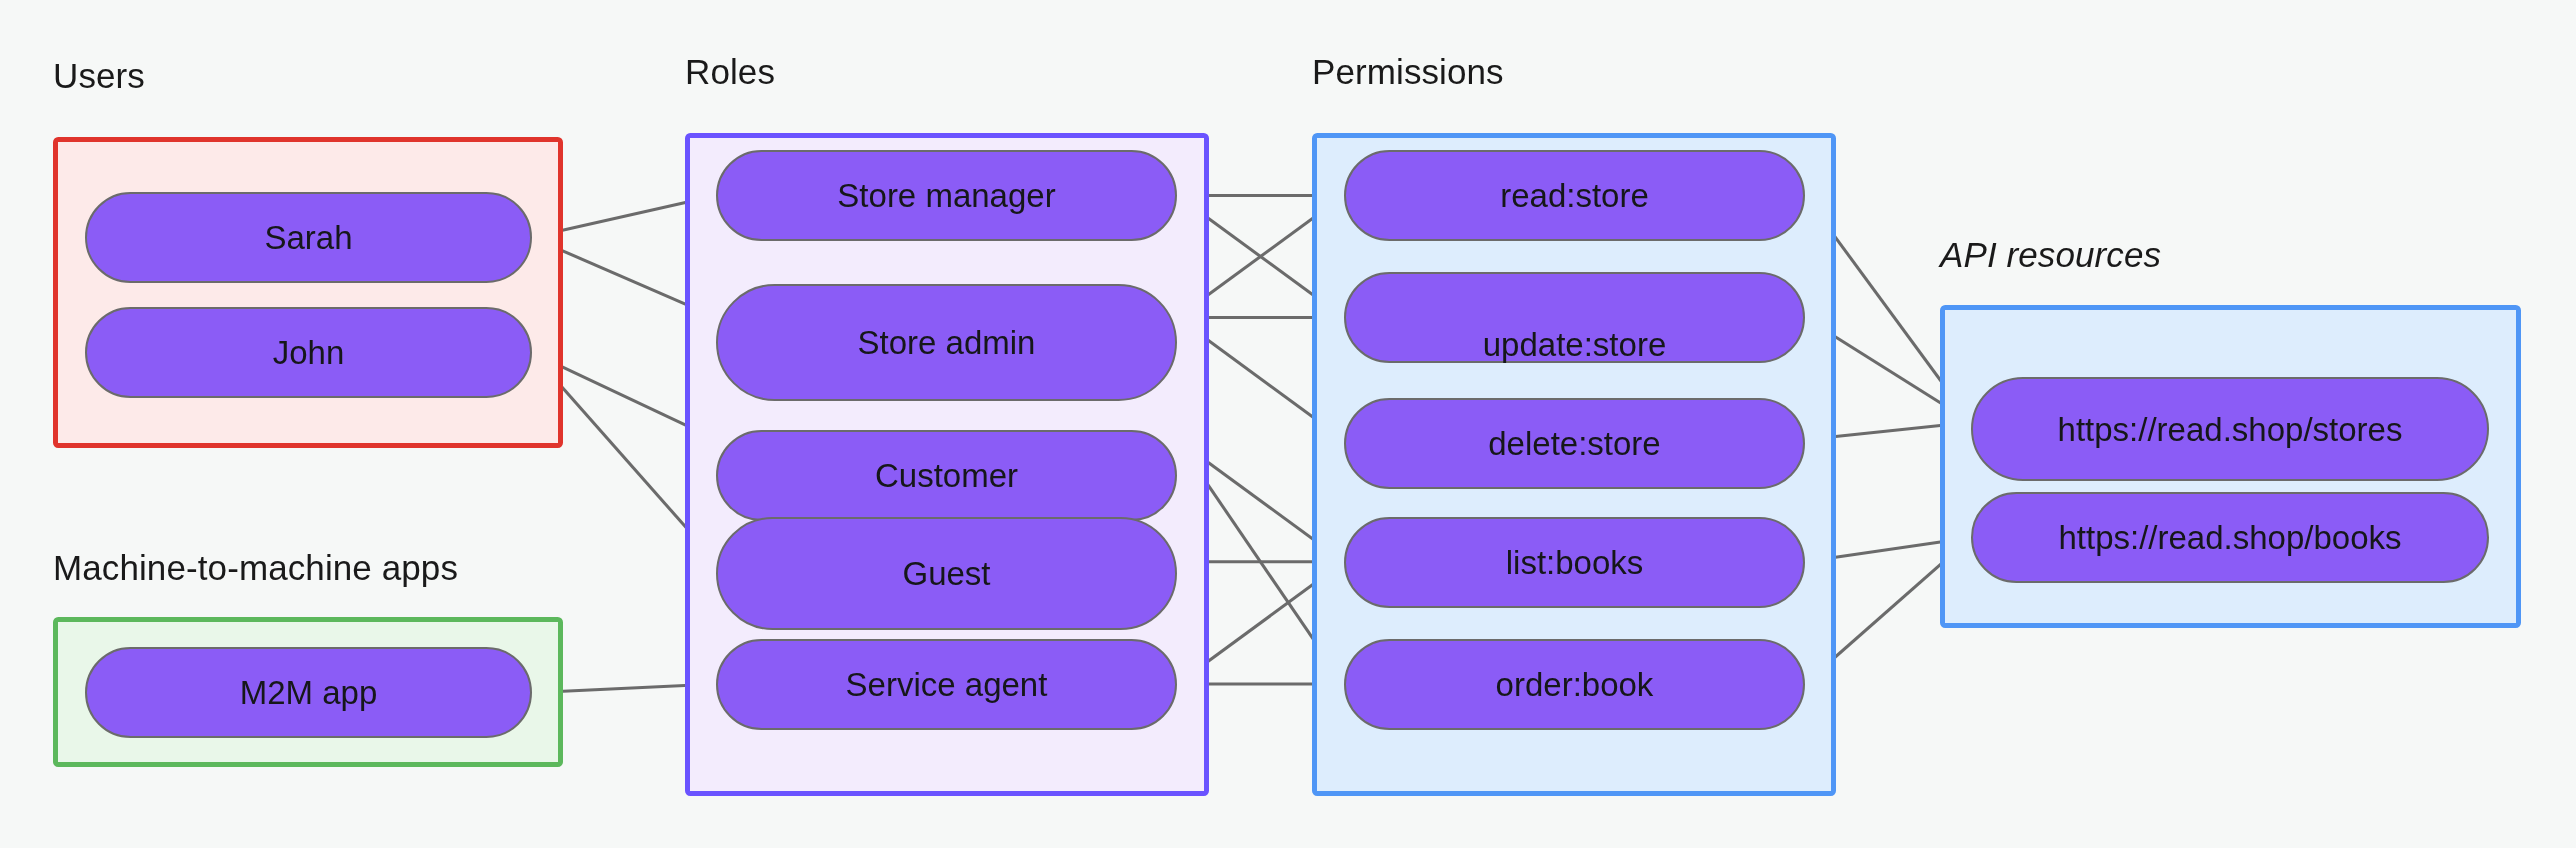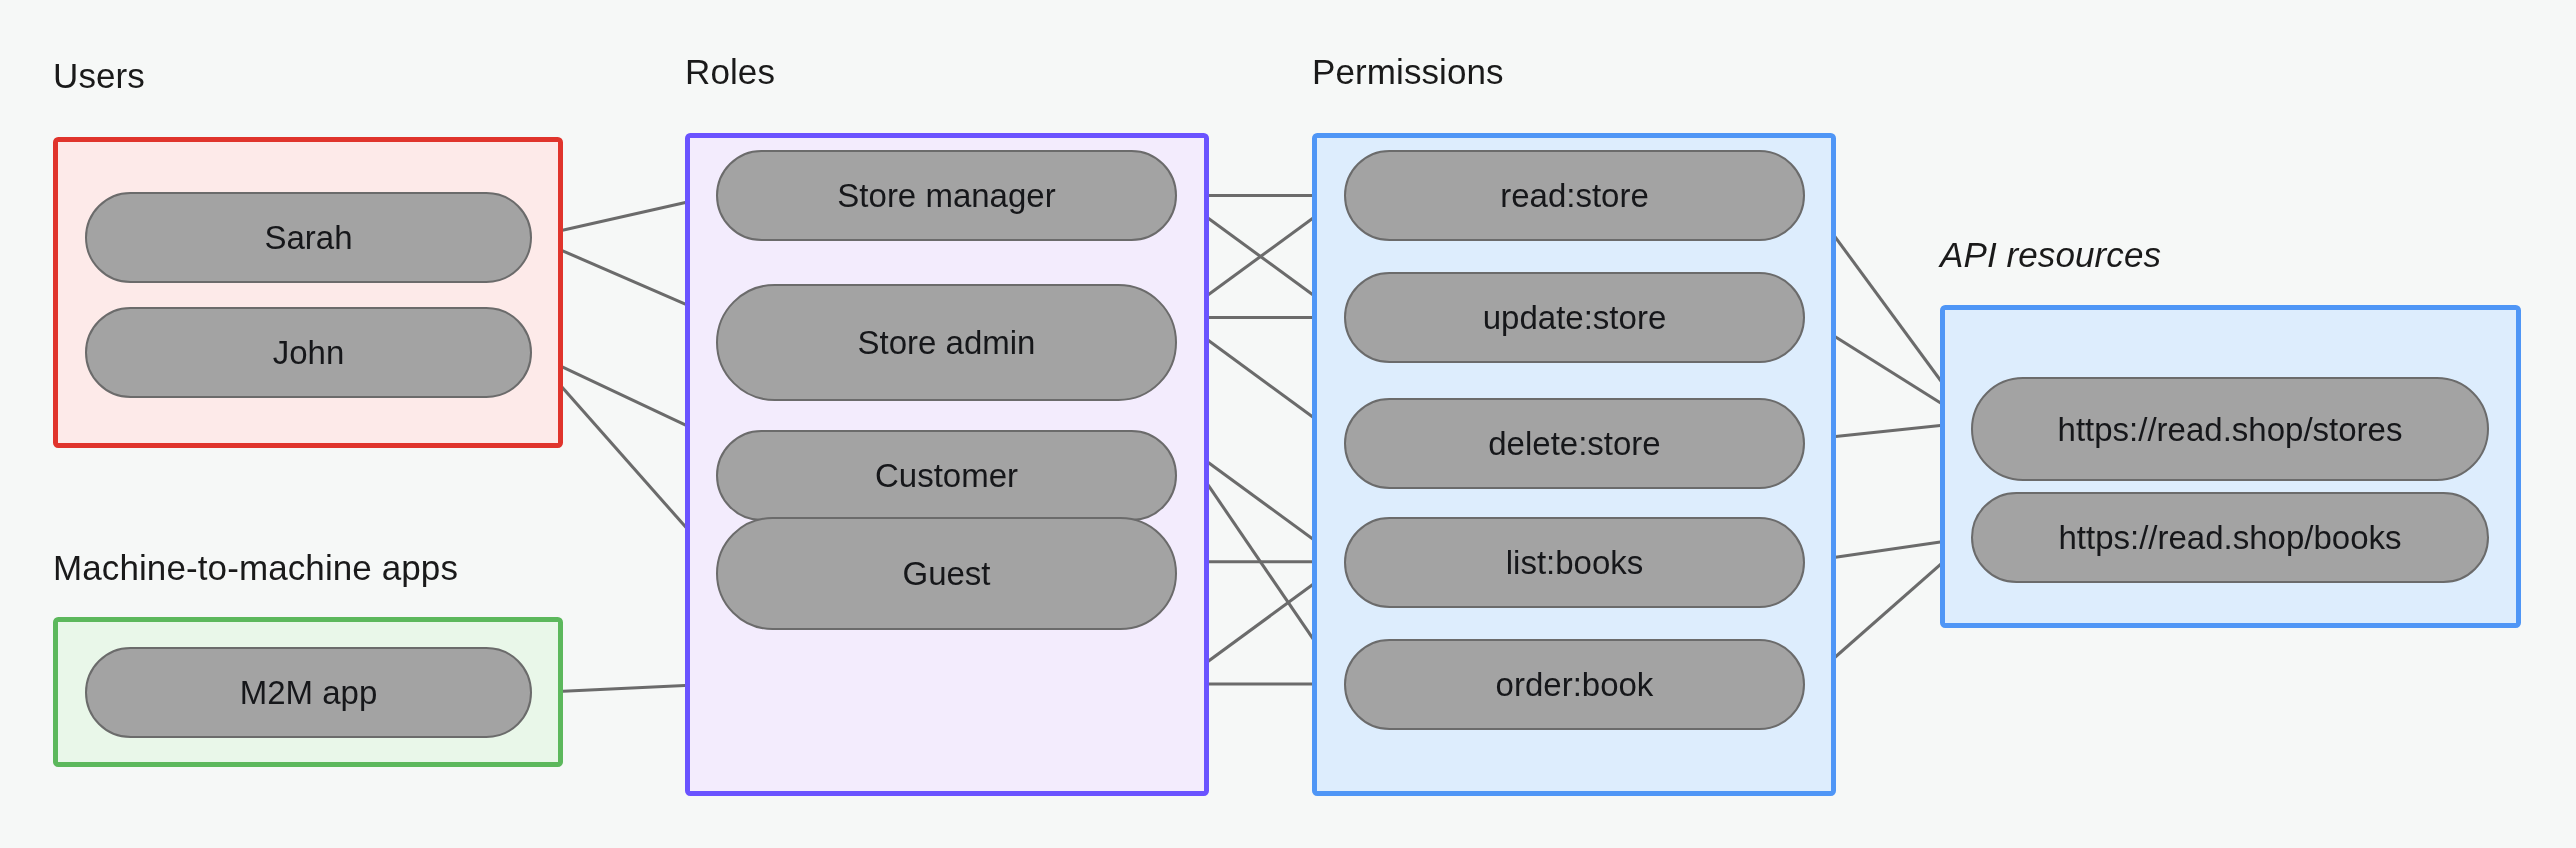--- a/index.html
+++ b/index.html
@@ -27,21 +27,21 @@
     color:#1a1a1a;
     letter-spacing:0.1px;
     white-space:nowrap;
     line-height:1;
   }
 
   
   .pill{
     position:absolute;
     box-sizing:border-box;
-    background:#a3a3a3;
+    background:#8b5cf6;
     border:2.6px solid #6b6b6b;
     border-radius:872px;
     display:flex;
     align-items:center;
     justify-content:center;
     font-size:33px;
     color:#16171a;
     white-space:nowrap;
     line-height:1;
   }
@@ -113,27 +113,30 @@
   </div>
   <div class="pill" style="left: 716px; top: 284px; width: 461px; height: 117px;">
     <span>Store admin</span>
   </div>
   <div class="pill" style="left: 716px; top: 394px; width: 461px; height: 91px; margin-top: 36px;">
     <span>Customer</span>
   </div>
   <div class="pill" style="left: 716px; top: 517px; width: 461px; height: 113px;">
     <span>Guest</span>
   </div>
+  <div class="pill" style="left: 716px; top: 639px; width: 461px; height: 91px;">
+    <span>Service agent</span>
+  </div>
 
   <div class="group-title" style="left: 1312px; top: 54px;">Permissions</div>
   <div class="group perms" style="left: 1312px; top: 133px; width: 524px; height: 663px;"></div>
   <div class="pill" style="left: 1344px; top: 150px; width: 461px; height: 91px;">
     <span>read:store</span>
   </div>
-  <div class="pill" style="left: 1344px; top: 272px; width: 461px; height: 91px;">
+  <div class="pill" style="left: 1344px; top: 272px; width: 461px; height: 91px; align-items: flex-end;">
     <span>update:store</span>
   </div>
   <div class="pill" style="left: 1344px; top: 398px; width: 461px; height: 91px;">
     <span>delete:store</span>
   </div>
   <div class="pill" style="left: 1344px; top: 517px; width: 461px; height: 91px;">
     <span>list:books</span>
   </div>
   <div class="pill" style="left: 1344px; top: 639px; width: 461px; height: 91px;">
     <span>order:book</span>

